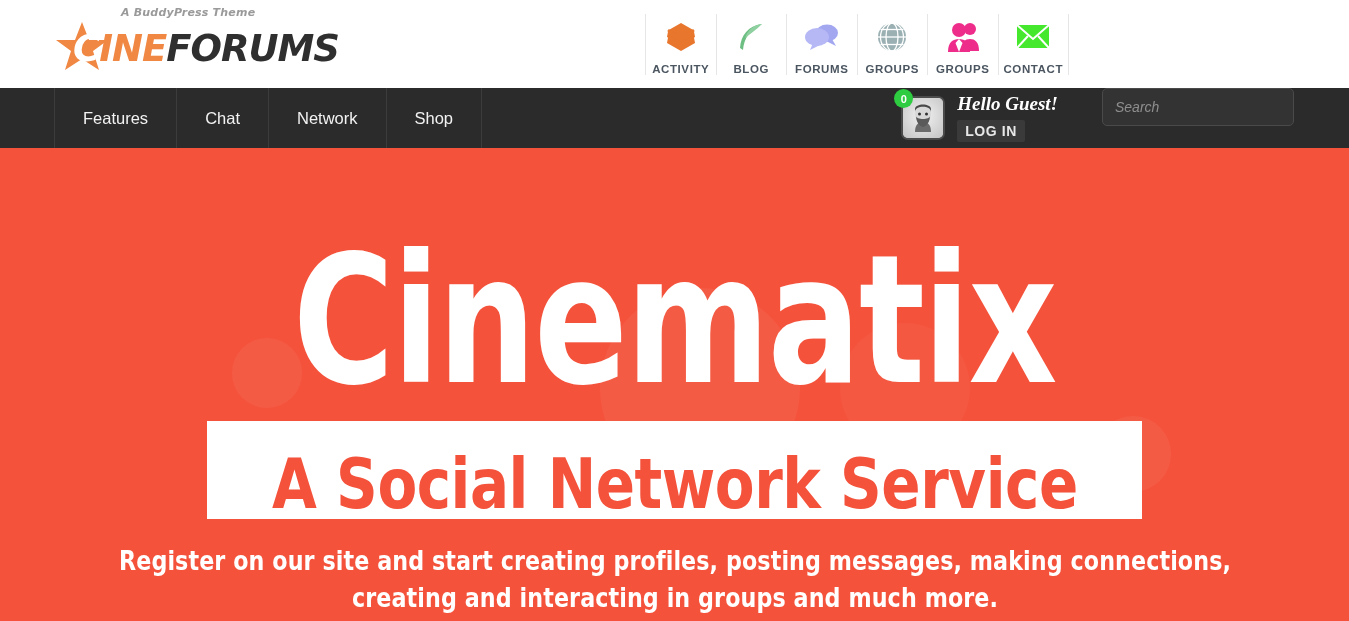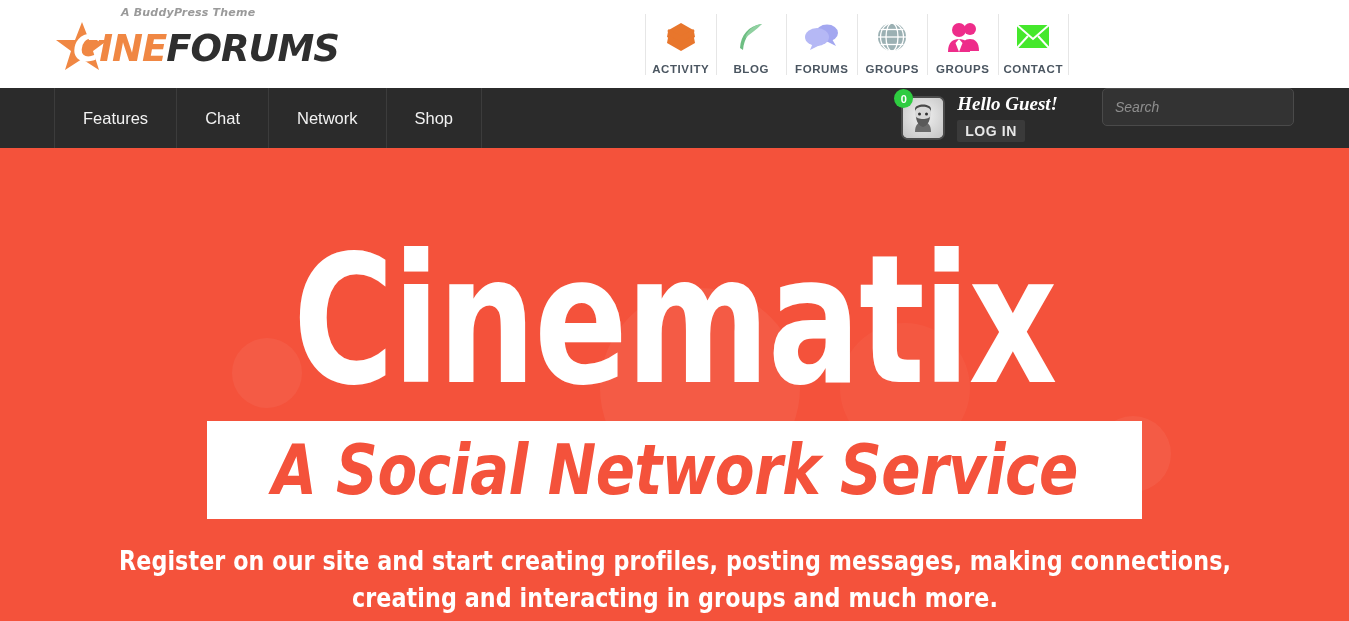--- a/index.html
+++ b/index.html
@@ -129,21 +129,21 @@
   }
   .hero-title {
     font-family:"DejaVu Sans Condensed","Liberation Sans Narrow","Liberation Sans", sans-serif;
     font-size:178px; font-weight:bold; color:#ffffff;
     line-height:0.86; letter-spacing:-2px;
     transform:scaleX(0.86); transform-origin:center;
   }
   .hero-banner {
     margin-top:24px; background:#ffffff;
     width:935px; height:98px;
-    display:flex; align-items:center; justify-content:center;font-style:italic;
+    display:flex; align-items:flex-end; justify-content:center;
   }
   .hero-banner-text {
     font-family:"DejaVu Sans Condensed","Liberation Sans Narrow","Liberation Sans", sans-serif;
     font-size:70px; font-weight:bold; color:#F4523B;
     line-height:1; letter-spacing:-0.5px;
     transform:scaleX(0.92); transform-origin:center;
   }
   .hero-sub {
     margin-top:24px; width:1230px; text-align:center;
     font-family:"DejaVu Sans Condensed","Liberation Sans Narrow","Liberation Sans", sans-serif;

